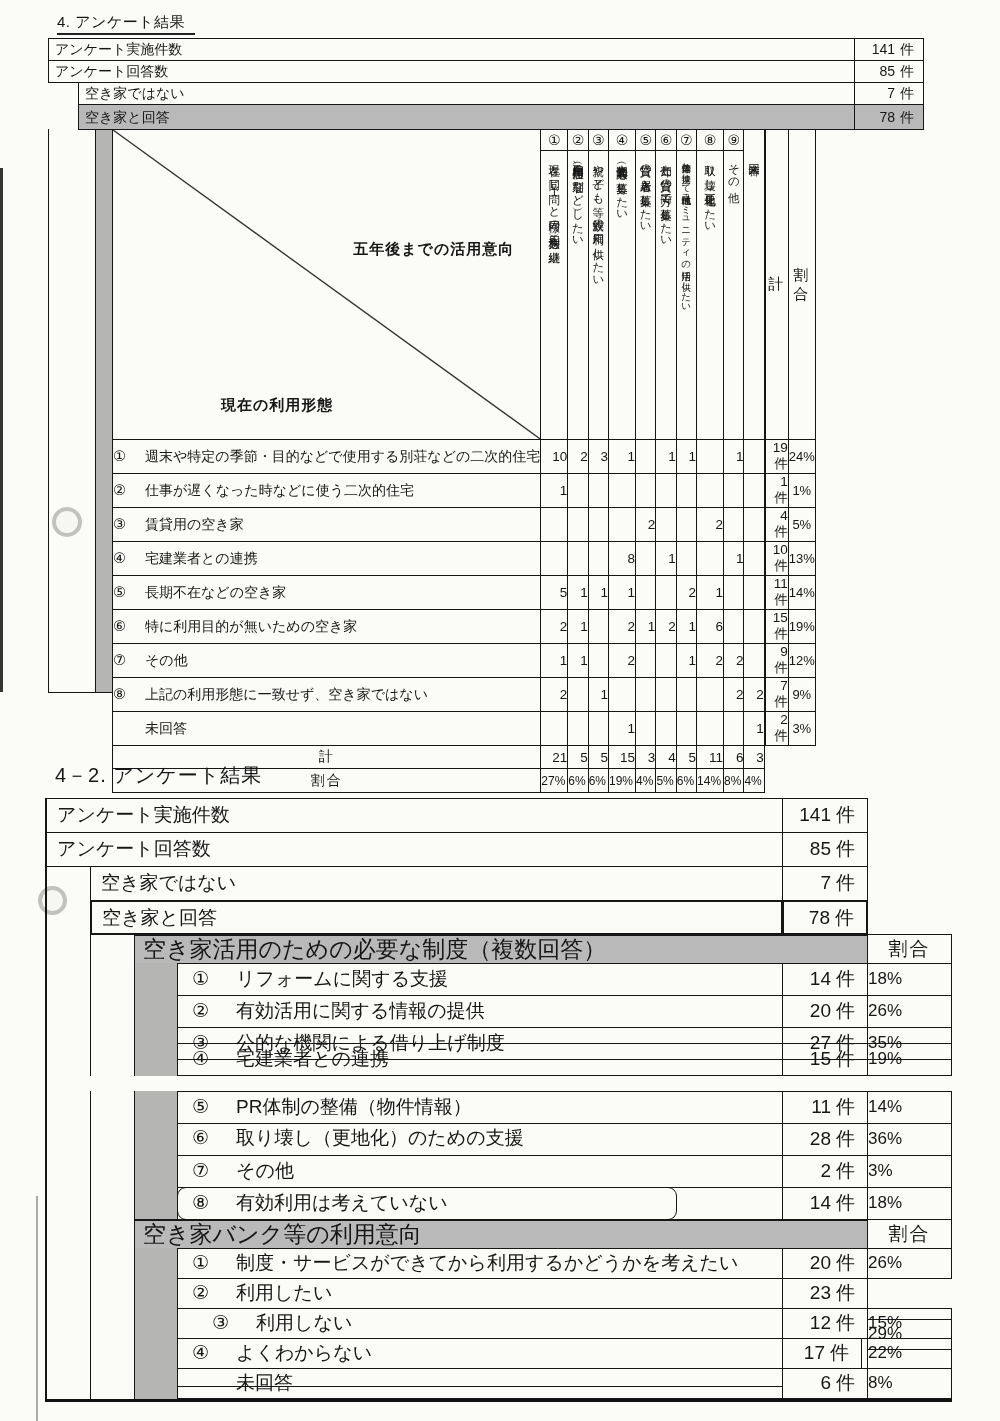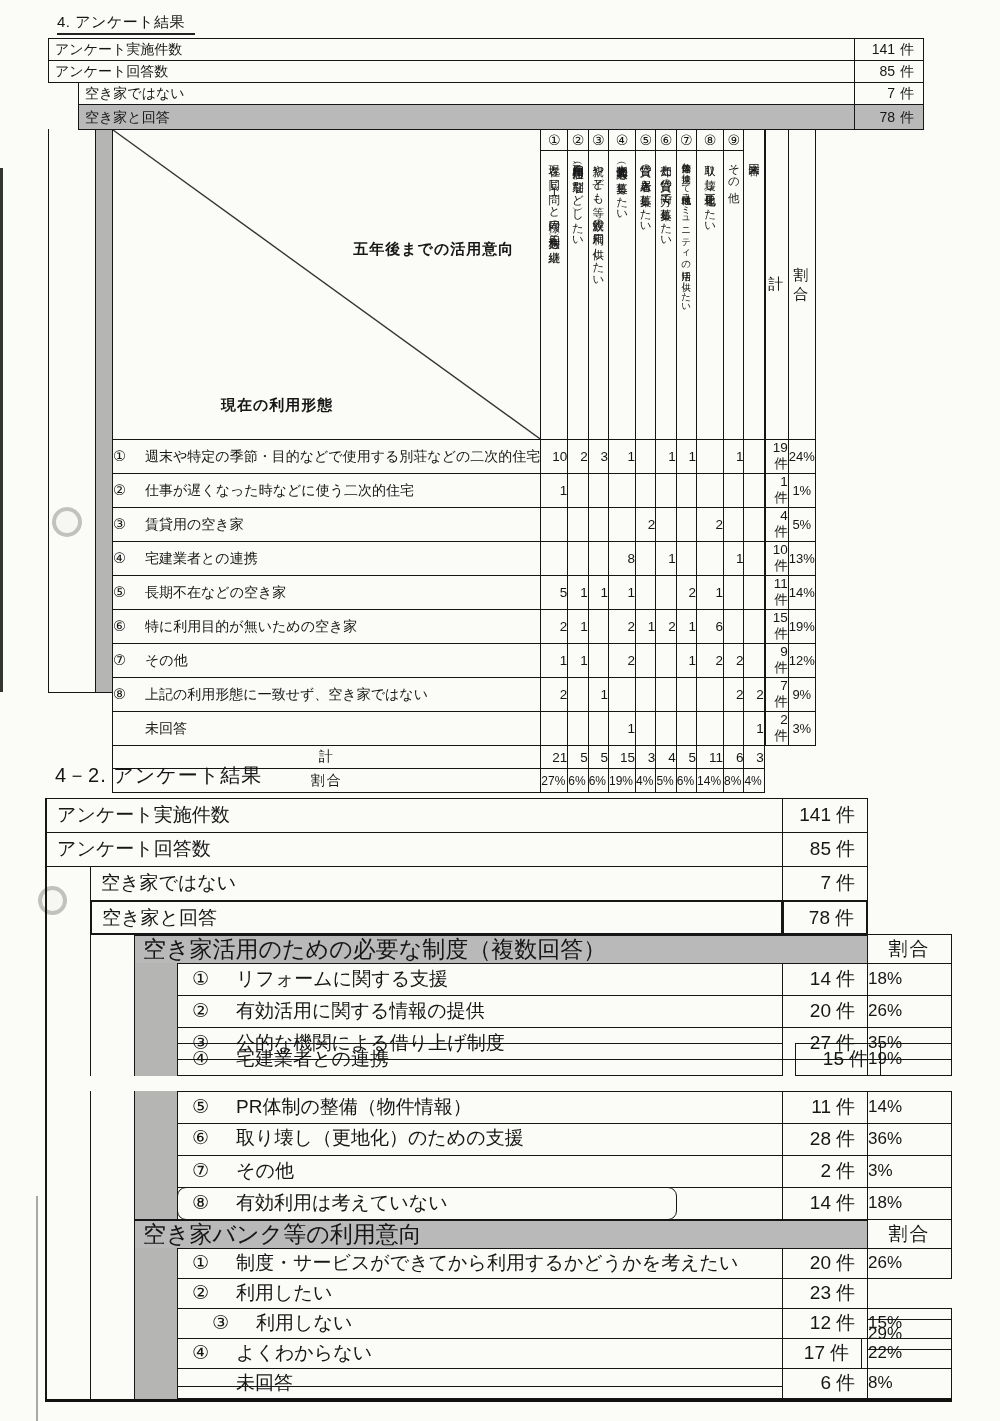--- a/index.html
+++ b/index.html
@@ -415,21 +415,21 @@
         <div class="cell spacerB" style="left: 43px; top: 0px; width: 45px; height: 33px; line-height: 30px;"></div>
         <div class="cell gutC" style="left: 87px; top: 0px; width: 44px; height: 33px; line-height: 30px;"></div>
         <div class="cell itemlab" style="left: 130px; top: 0px; width: 606px; height: 33px; line-height: 30px;"><span class="inum">③</span><span class="rtext2">公的な機関による借り上げ制度</span></div>
         <div class="cell t2val" style="left: 735px; top: 0px; width: 86px; height: 33px; line-height: 30px;"><span class="tn2">27</span><span class="tu">件</span></div>
         <div class="cell ratcell" style="left: 820px; top: 0px; width: 85px; height: 33px; line-height: 30px;">35%</div>
       </div>
       <div class="t2row" style="top: 245px; height: 33px;">
         <div class="cell spacerB" style="left: 43px; top: 0px; width: 45px; height: 33px; line-height: 30px;"></div>
         <div class="cell gutC" style="left: 87px; top: 0px; width: 44px; height: 33px; line-height: 30px;"></div>
         <div class="cell itemlab" style="left: 130px; top: 0px; width: 606px; height: 33px; line-height: 30px;"><span class="inum">④</span><span class="rtext2">宅建業者との連携</span></div>
-        <div class="cell t2val" style="left: 735px; top: 0px; width: 86px; height: 33px; line-height: 30px; margin-left: 13px;"><span class="tn2">15</span><span class="tu">件</span></div>
+        <div class="cell t2val" style="left: 735px; top: 0px; width: 86px; height: 33px; line-height: 30px;"><span class="tn2">15</span><span class="tu">件</span></div>
         <div class="cell ratcell" style="left: 820px; top: 0px; width: 85px; height: 33px; line-height: 30px;">19%</div>
       </div>
       <div class="t2row" style="top: 293px; height: 33px;">
         <div class="cell spacerB" style="left: 43px; top: 0px; width: 45px; height: 33px; line-height: 30px;"></div>
         <div class="cell gutC" style="left: 87px; top: 0px; width: 44px; height: 33px; line-height: 30px;"></div>
         <div class="cell itemlab" style="left: 130px; top: 0px; width: 606px; height: 33px; line-height: 30px;"><span class="inum">⑤</span><span class="rtext2">PR体制の整備（物件情報）</span></div>
         <div class="cell t2val" style="left: 735px; top: 0px; width: 86px; height: 33px; line-height: 30px;"><span class="tn2">11</span><span class="tu">件</span></div>
         <div class="cell ratcell" style="left: 820px; top: 0px; width: 85px; height: 33px; line-height: 30px;">14%</div>
       </div>
       <div class="t2row" style="top: 325px; height: 33px;">

